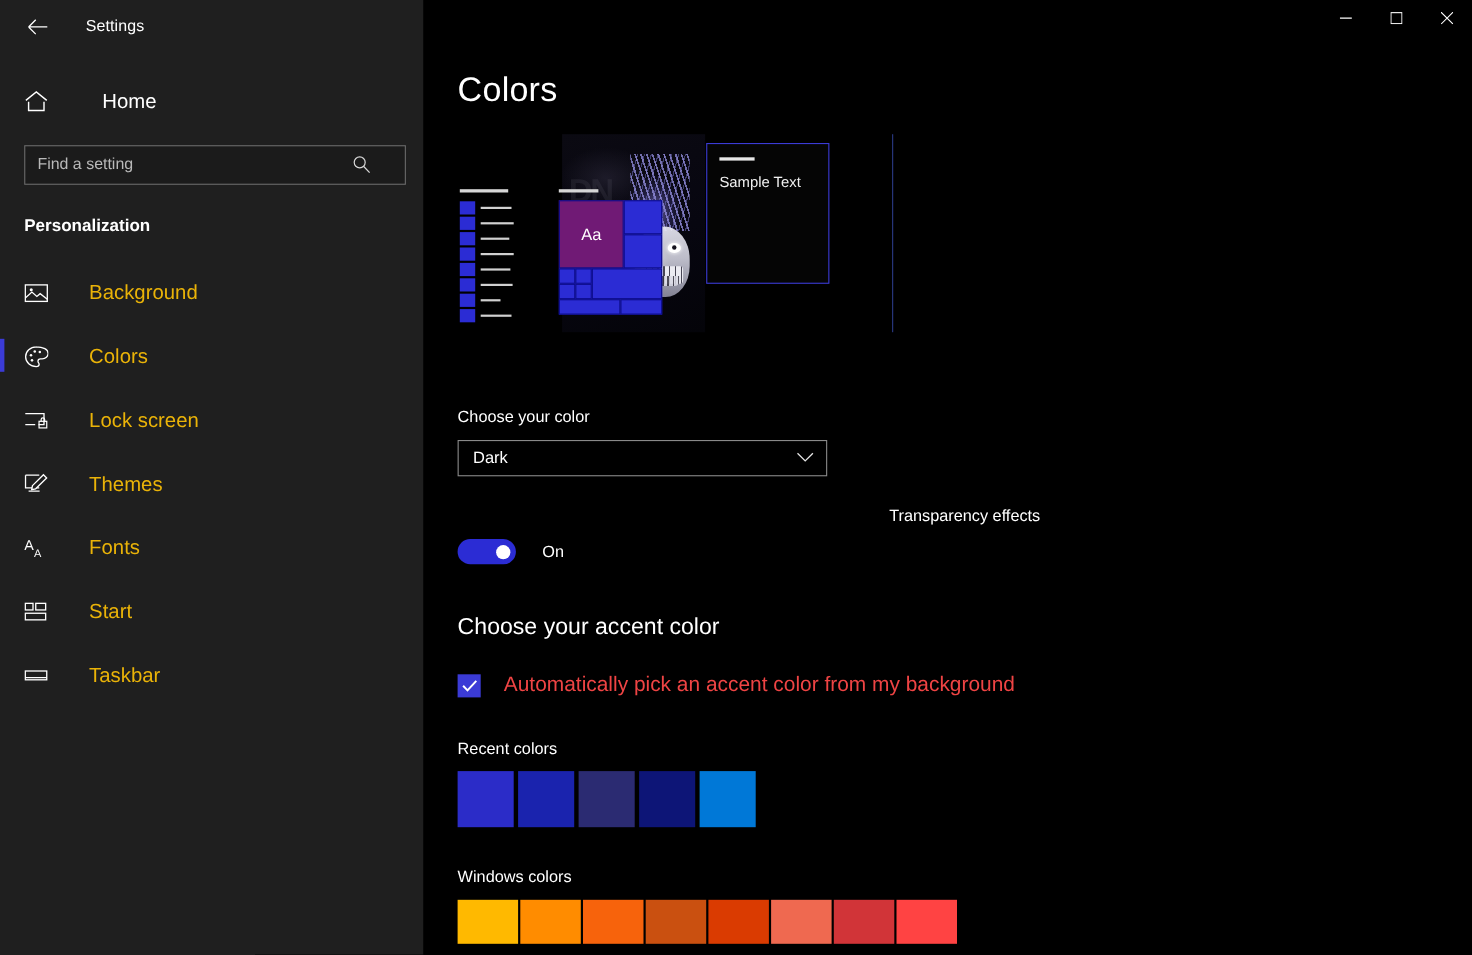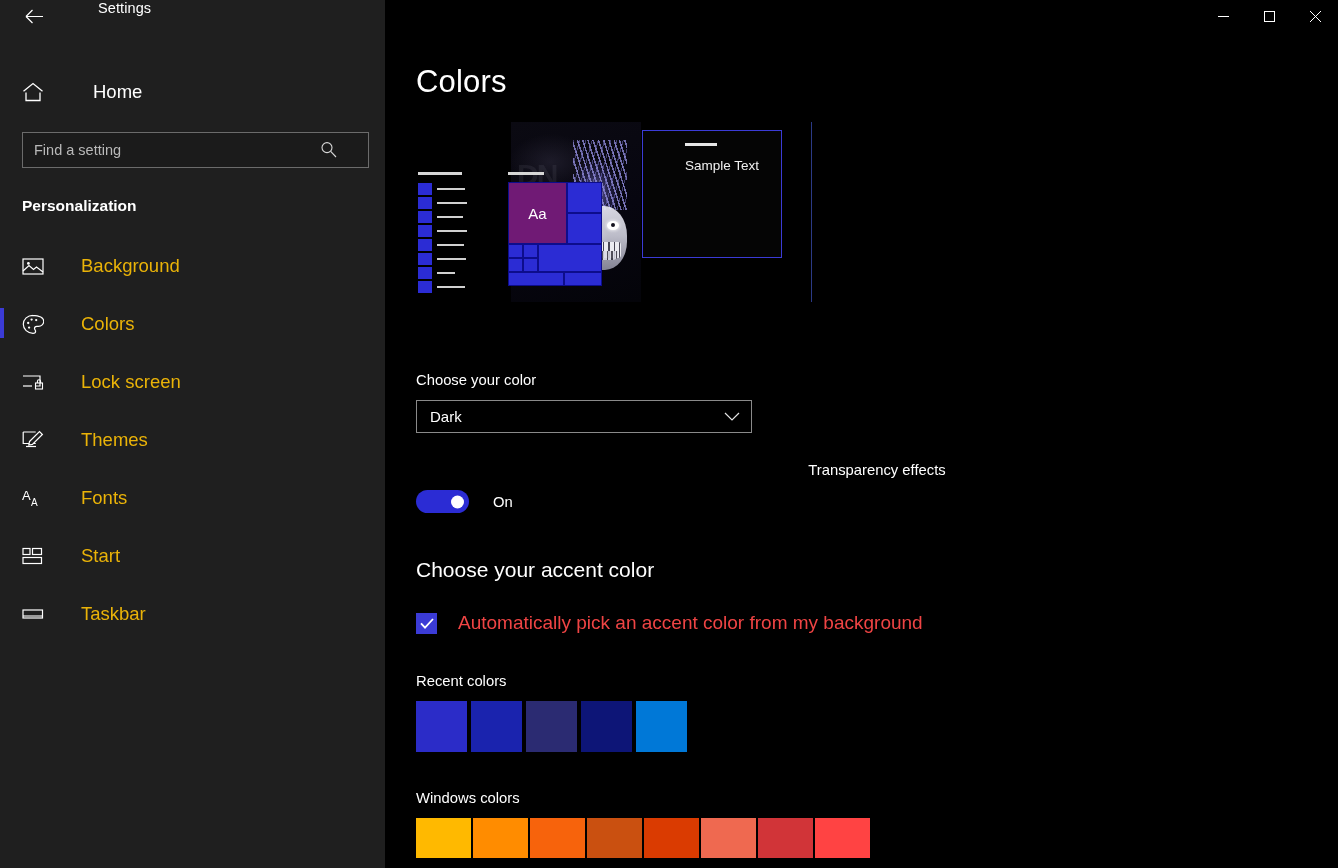--- a/index.html
+++ b/index.html
@@ -20,22 +20,22 @@
   .sidebar {
     width: 385px;
     height: 868px;
     background: #1f1f1f;
     position: relative;
     flex: 0 0 385px;
   }
   .sidebar-header {
     height: 48px;
     display: flex;
+    align-items: center;
     padding-left: 14px;
-    gap: 20px;
   }
   .back-btn {
     width: 40px; height: 32px;
     display: flex; align-items: center; justify-content: center;
     color: #ffffff;
     cursor: pointer;
   }
   .back-btn svg { display: block; }
   .app-title {
     color: #ffffff;
@@ -239,24 +239,23 @@
     position: absolute; left: 6px; top: 36px;
     font-size: 30px; font-weight: bold;
     color: rgba(120,120,135,0.14);
     letter-spacing: -2px;
   }
 
   
   .sample-win {
     position: absolute;
     left: 226px; top: 8px;
-    width: 140px; height: 128px;
+    width: 112px; height: 128px;
     background: #050505;
     border: 1px solid #3b3bd6;
-    padding-left: 31px;
   }
   .sample-accentline {
     width: 32px; height: 3px; background: #e6e6e6;
     margin: 12px 0 0 11px;
   }
   .sample-text {
     color: #f0f0f0;
     font-size: 13.5px;
     margin: 12px 0 0 11px;
   }

